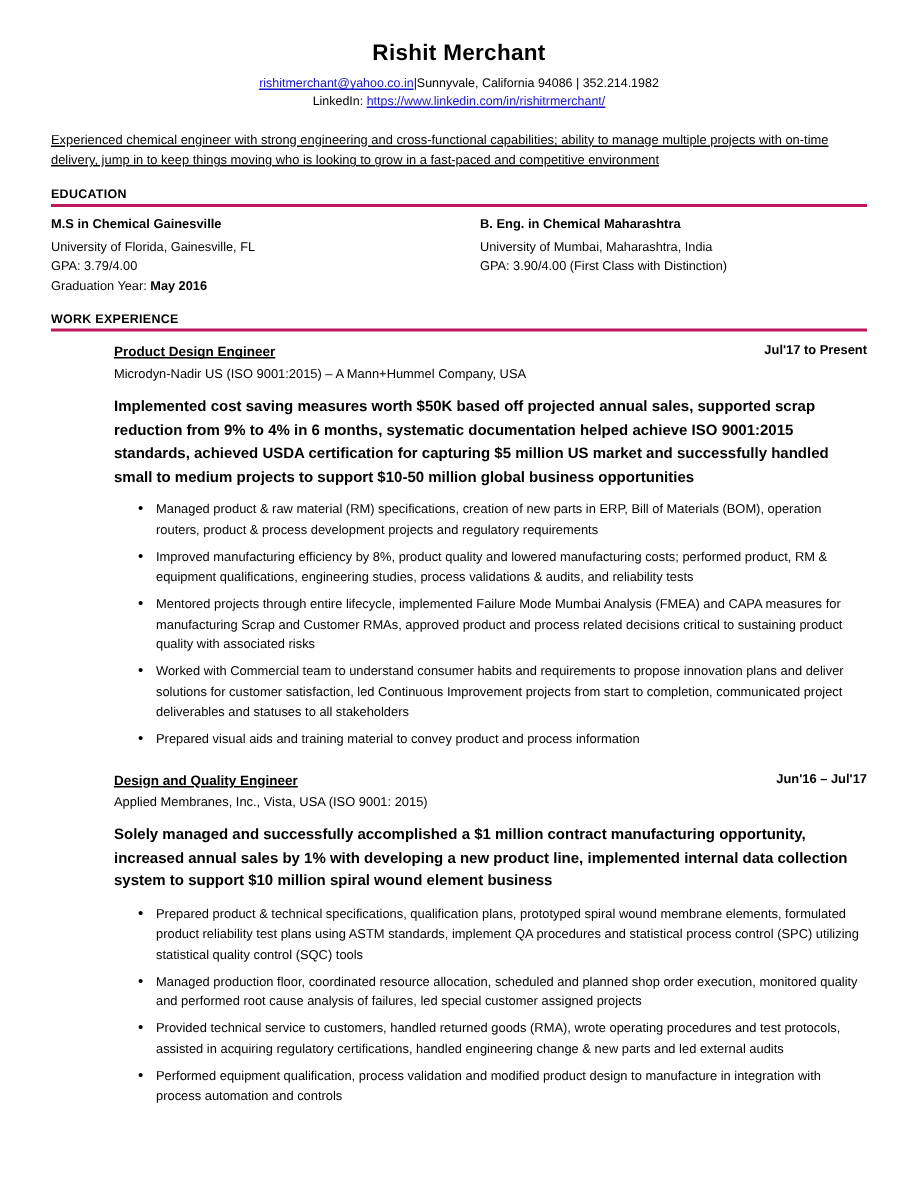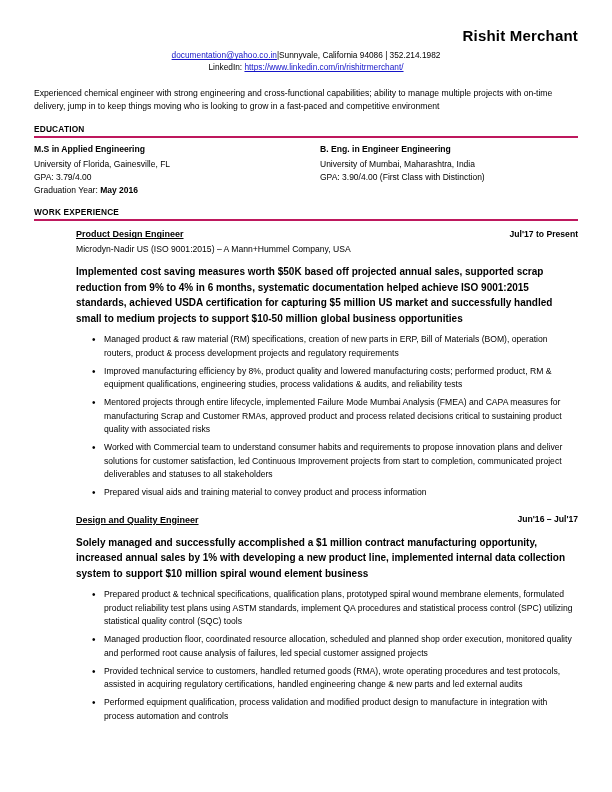--- a/index.html
+++ b/index.html
@@ -17,41 +17,42 @@
   }
   .page {
     width: 612px;
     height: 792px;
     box-sizing: border-box;
     padding: 26px 34px 0 34px;
     position: relative;
     overflow: hidden;
   }
   .name {
-    text-align: right;
+    text-align: center;
     font-size: 15px;
     font-weight: bold;
     letter-spacing: 0.2px;
     margin: 0 0 4px 0;
   }
   .contact-line {
     text-align: center;
     font-size: 8.3px;
     margin: 0 0 1px 0;
   }
   .contact-line a,
   .link {
     color: #1414c8;
     text-decoration: underline;
   }
   .summary {
     margin-top: 13px;
     font-size: 8.6px;
     line-height: 1.55;
     text-align: left;
+    text-decoration: underline;
   }
   .section-head {
     font-size: 8.3px;
     font-weight: bold;
     margin-top: 11px;
     padding-bottom: 1px;
     border-bottom: 2px solid #be185d;
     letter-spacing: 0.2px;
   }
   .edu-grid {
@@ -79,21 +80,21 @@
   .edu-line b {
     font-weight: bold;
   }
   .job {
     margin-top: 7px;
     padding-left: 42px;
   }
   .job-header {
     display: flex;
     justify-content: space-between;
-    align-items: flex-end;
+    align-items: flex-start;
   }
   .job-title {
     font-weight: bold;
     font-size: 9px;
     text-decoration: underline;
   }
   .job-dates {
     font-weight: bold;
     font-size: 8.6px;
     white-space: nowrap;
@@ -132,40 +133,40 @@
   }
 </style>
 </head>
 <body>
 
 <div class="page">
 
   <div class="name">Rishit Merchant</div>
 
   <div class="contact-line">
-    <a class="link" href="#">documentation@yahoo.co.in</a><span>|Sunnyvale, California 94086 | 352.214.1982</span>
+    <a class="link" href="#">rishitmerchant@yahoo.co.in</a><span>|Sunnyvale, California 94086 | 352.214.1982</span>
   </div>
 
   <div class="contact-line">
     <span>LinkedIn: </span><a class="link" href="#">https://www.linkedin.com/in/rishitrmerchant/</a>
   </div>
 
   <div class="summary">Experienced chemical engineer with strong engineering and cross-functional capabilities; ability to manage multiple projects with on-time delivery, jump in to keep things moving who is looking to grow in a fast-paced and competitive environment</div>
 
   <div class="section-head">EDUCATION</div>
 
   <div class="edu-grid">
     <div class="edu-col">
-      <div class="edu-title">M.S in Applied Engineering</div>
+      <div class="edu-title">M.S in Chemical Gainesville</div>
       <div class="edu-line">University of Florida, Gainesville, FL</div>
       <div class="edu-line">GPA: 3.79/4.00</div>
       <div class="edu-line"><span>Graduation Year: </span><b>May 2016</b></div>
     </div>
     <div class="edu-col right">
-      <div class="edu-title">B. Eng. in Engineer Engineering</div>
+      <div class="edu-title">B. Eng. in Chemical Maharashtra</div>
       <div class="edu-line">University of Mumbai, Maharashtra, India</div>
       <div class="edu-line">GPA: 3.90/4.00 (First Class with Distinction)</div>
     </div>
   </div>
 
   <div class="section-head">WORK EXPERIENCE</div>
 
   <div class="job">
     <div class="job-header">
       <div class="job-title">Product Design Engineer</div>
@@ -180,20 +181,21 @@
       <li>Worked with Commercial team to understand consumer habits and requirements to propose innovation plans and deliver solutions for customer satisfaction, led Continuous Improvement projects from start to completion, communicated project deliverables and statuses to all stakeholders</li>
       <li>Prepared visual aids and training material to convey product and process information</li>
     </ul>
   </div>
 
   <div class="job spacer-job">
     <div class="job-header">
       <div class="job-title">Design and Quality Engineer</div>
       <div class="job-dates">Jun'16 – Jul'17</div>
     </div>
+    <div class="job-company">Applied Membranes, Inc., Vista, USA (ISO 9001: 2015)</div>
     <div class="job-summary">Solely managed and successfully accomplished a $1 million contract manufacturing opportunity, increased annual sales by 1% with developing a new product line, implemented internal data collection system to support $10 million spiral wound element business</div>
     <ul class="bullets">
       <li>Prepared product &amp; technical specifications, qualification plans, prototyped spiral wound membrane elements, formulated product reliability test plans using ASTM standards, implement QA procedures and statistical process control (SPC) utilizing statistical quality control (SQC) tools</li>
       <li>Managed production floor, coordinated resource allocation, scheduled and planned shop order execution, monitored quality and performed root cause analysis of failures, led special customer assigned projects</li>
       <li>Provided technical service to customers, handled returned goods (RMA), wrote operating procedures and test protocols, assisted in acquiring regulatory certifications, handled engineering change &amp; new parts and led external audits</li>
       <li>Performed equipment qualification, process validation and modified product design to manufacture in integration with process automation and controls</li>
     </ul>
   </div>
 
 </div>

